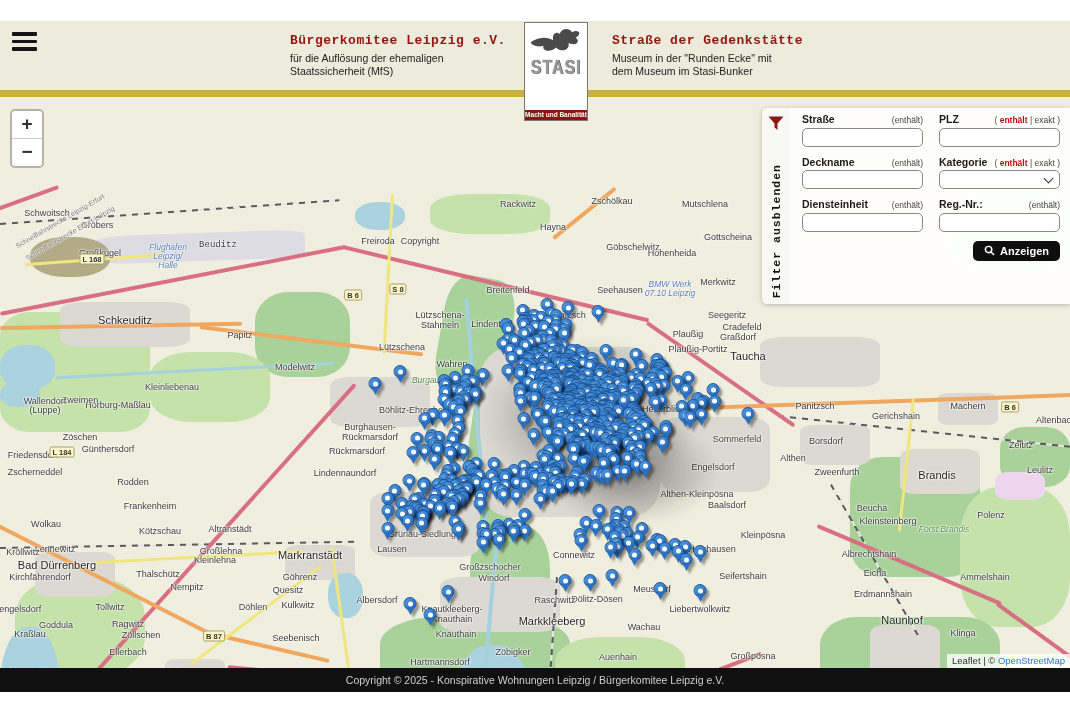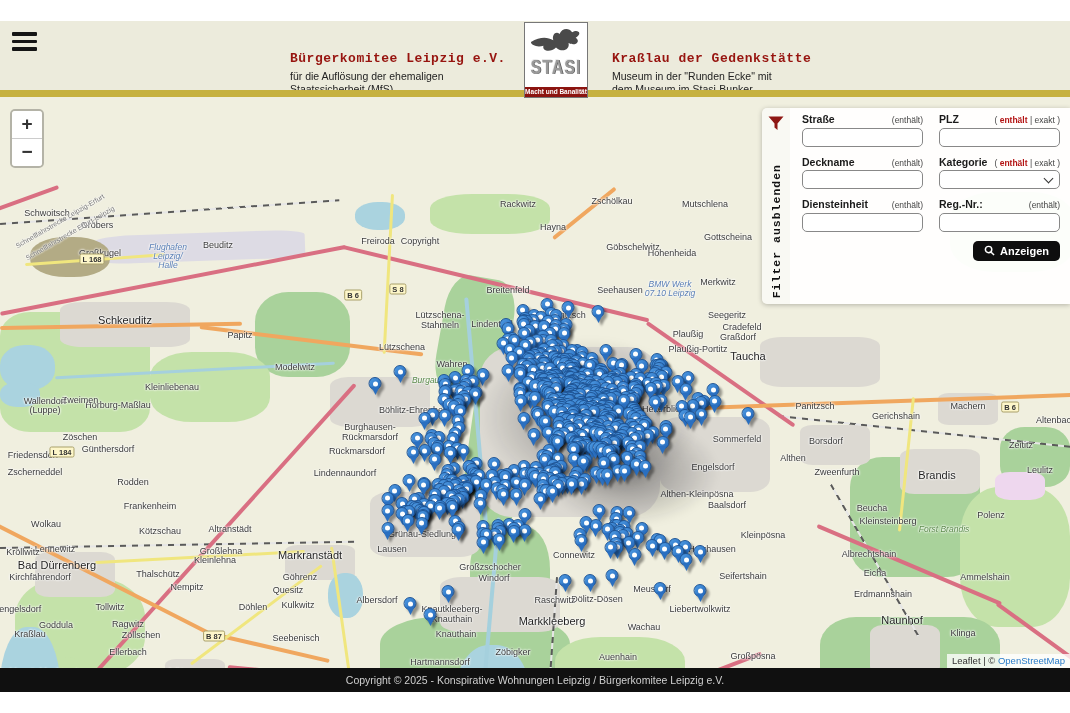--- a/index.html
+++ b/index.html
@@ -4,27 +4,27 @@
 <style>
   html,body{margin:0;padding:0;background:#fff;}
   body{width:1070px;height:713px;position:relative;overflow:hidden;
        font-family:"Liberation Sans",sans-serif;}
 
   
   #header{position:absolute;left:0;top:21px;width:1070px;height:69px;background:#ecebdc;}
   #goldbar{position:absolute;left:0;top:90px;width:1070px;height:7px;background:#c6b13f;}
   #hamburger{position:absolute;left:12px;top:11px;width:25px;height:20px;cursor:pointer;}
   #hamburger .bar{height:3.5px;background:#151515;margin-bottom:4px;border-radius:1px;}
-  .org-block{position:absolute;top:12px;margin-top:18px;}
+  .org-block{position:absolute;top:12px;}
   #org-left{left:290px;}
   #org-right{left:612px;}
   .org-title{font-family:"Liberation Mono",monospace;font-weight:bold;font-size:13px;
              color:#97140f;letter-spacing:.5px;margin-bottom:4px;white-space:nowrap;}
   .org-sub{font-size:10.5px;color:#222;line-height:1.25;white-space:nowrap;}
-  #logo{position:absolute;left:524px;top:22px;width:64px;height:76px;background:#fff;
+  #logo{position:absolute;left:524px;top:22px;width:64px;height:99px;background:#fff;
         border:1px solid #777;box-sizing:border-box;z-index:50;display:flex;flex-direction:column;align-items:center;}
   #logo-bird{margin-top:3px;}
   #logo-word{font-weight:bold;font-size:16px;letter-spacing:1px;color:#9a9a9a;
              text-shadow:.6px .6px 0 #555,-0.5px -0.5px 0 #e8e8e8;transform:scaleY(1.3);line-height:14px;}
   #logo-band{margin-top:auto;width:100%;background:#8c1410;color:#fff;font-size:6.5px;
              font-weight:bold;text-align:center;line-height:10px;height:10px;white-space:nowrap;overflow:hidden;}
 
   
   #map{position:absolute;left:0;top:97px;width:1070px;height:571px;background:#f0efdf;overflow:hidden;}
   .gp,.gu,.wt,.pk{position:absolute;}
@@ -120,21 +120,21 @@
     <div class="bar"></div>
       <div class="bar"></div>
       <div class="bar"></div>
   </div>
   <div class="org-block" id="org-left">
     <div class="org-title">Bürgerkomitee Leipzig e.V.</div>
     <div class="org-sub">für die Auflösung der ehemaligen</div>
     <div class="org-sub">Staatssicherheit (MfS)</div>
   </div>
   <div class="org-block" id="org-right">
-    <div class="org-title">Kraßlau der Gedenkstätte</div>
+    <div class="org-title">Straße der Gedenkstätte</div>
     <div class="org-sub">Museum in der "Runden Ecke" mit</div>
     <div class="org-sub">dem Museum im Stasi-Bunker</div>
   </div>
 </div>
 <div id="logo">
   <svg id="logo-bird" width="54" height="34" viewBox="0 0 60 38">
     <path d="M2 18 C12 12 20 12 27 16 C25 10 30 5 34 9 C36 3 44 1 48 7 C55 3 60 9 52 13 C58 17 52 23 44 19 C46 27 36 30 30 24 C24 30 14 28 16 22 C10 24 2 22 2 18 Z" fill="#4a4a4a"></path>
   </svg>
   <div id="logo-word">STASI</div>
   <div id="logo-band">Macht und Banalität</div>
@@ -220,21 +220,21 @@
   <div class="rd rd-y" style="left:190px;top:566px;width:164px;transform:rotate(-37deg);"></div>
   <div class="rd rd-y" style="left:330px;top:450px;width:3px;height:195px;transform:rotate(-8deg);"></div>
 
   <div class="shadowmass" style="left:480px;top:240px;width:220px;height:160px;"></div>
   <div class="shadowmass" style="left:540px;top:320px;width:180px;height:110px;"></div>
 
   <div id="labels-layer">
       <span class="mlbl" style="left: 47px; top: 116px;">Schwoitsch</span>
       <span class="mlbl" style="left: 97px; top: 128px;">Gröbers</span>
       <span class="mlbl" style="left: 100px; top: 156px;">Großkugel</span>
-      <span class="mlbl" style="left: 218px; top: 148px;">Beuditz</span>
+      <span class="mlbl" style="left: 218px; top: 148px; font-family: Liberation Mono, monospace;">Beuditz</span>
       <span class="mlbl" style="left: 378px; top: 144px;">Freiroda</span>
       <span class="mlbl" style="left: 420px; top: 144px;">Copyright</span>
       <span class="mlbl" style="left: 518px; top: 107px;">Rackwitz</span>
       <span class="mlbl" style="left: 553px; top: 130px;">Hayna</span>
       <span class="mlbl" style="left: 612px; top: 104px;">Zschölkau</span>
       <span class="mlbl" style="left: 705px; top: 107px;">Mutschlena</span>
       <span class="mlbl" style="left: 728px; top: 140px;">Gottscheina</span>
       <span class="mlbl" style="left: 633px; top: 150px;">Göbschelwitz</span>
       <span class="mlbl" style="left: 672px; top: 156px;">Hohenheida</span>
       <span class="mlbl" style="left: 718px; top: 185px;">Merkwitz</span>

